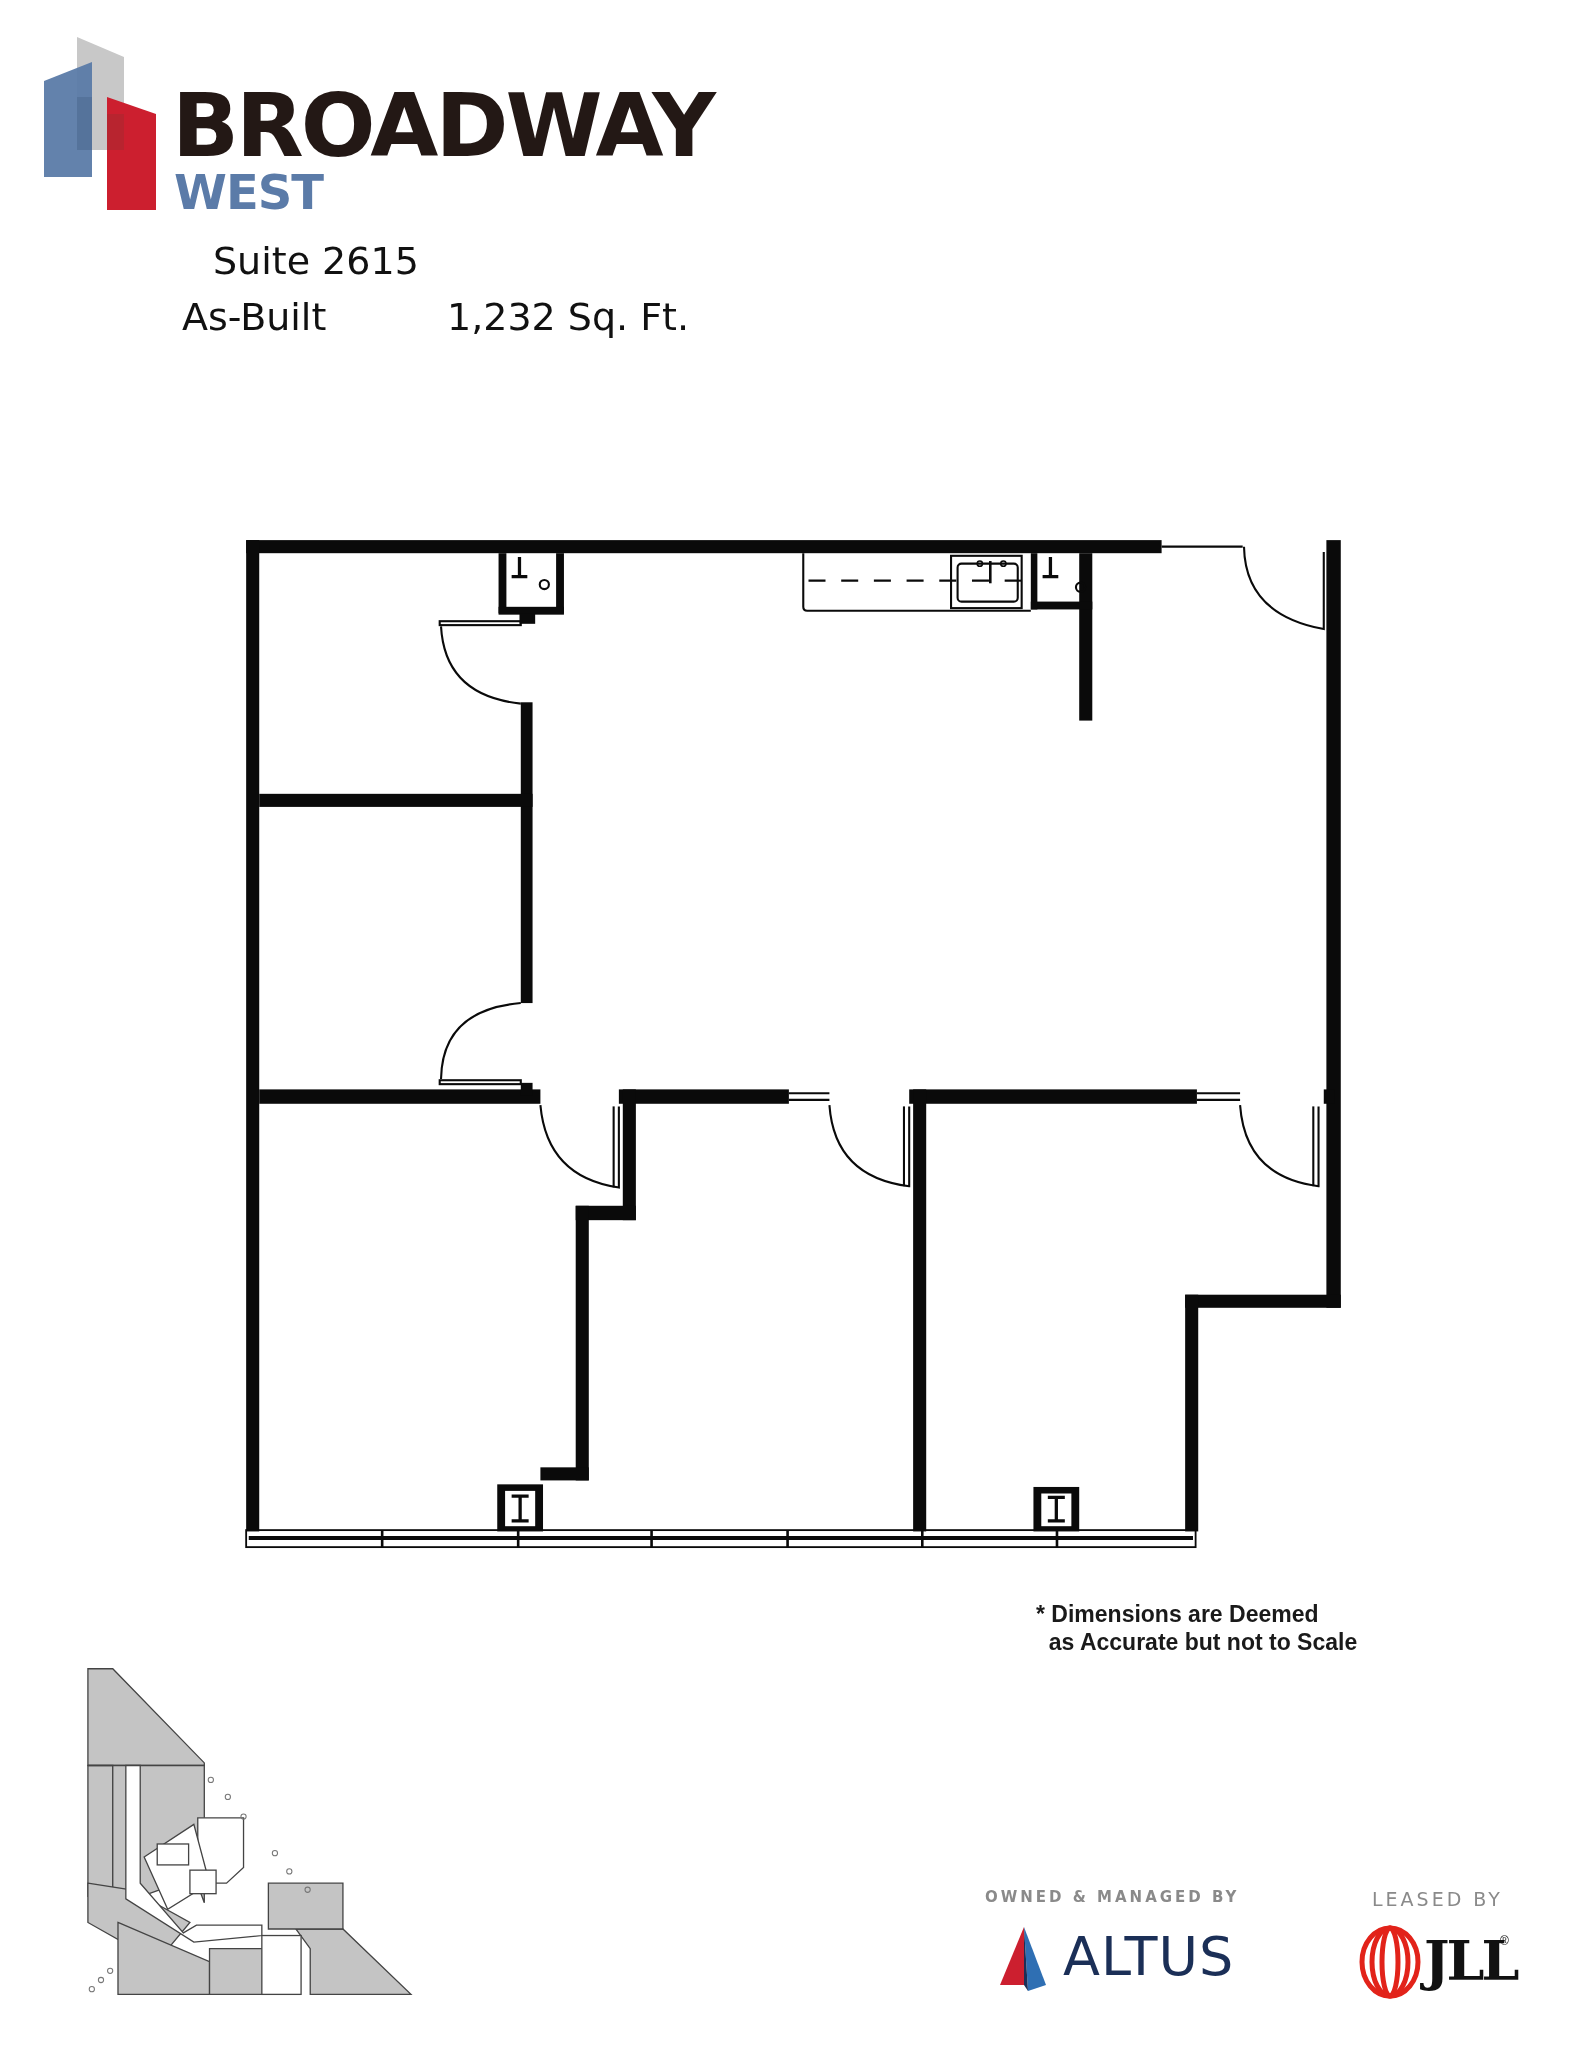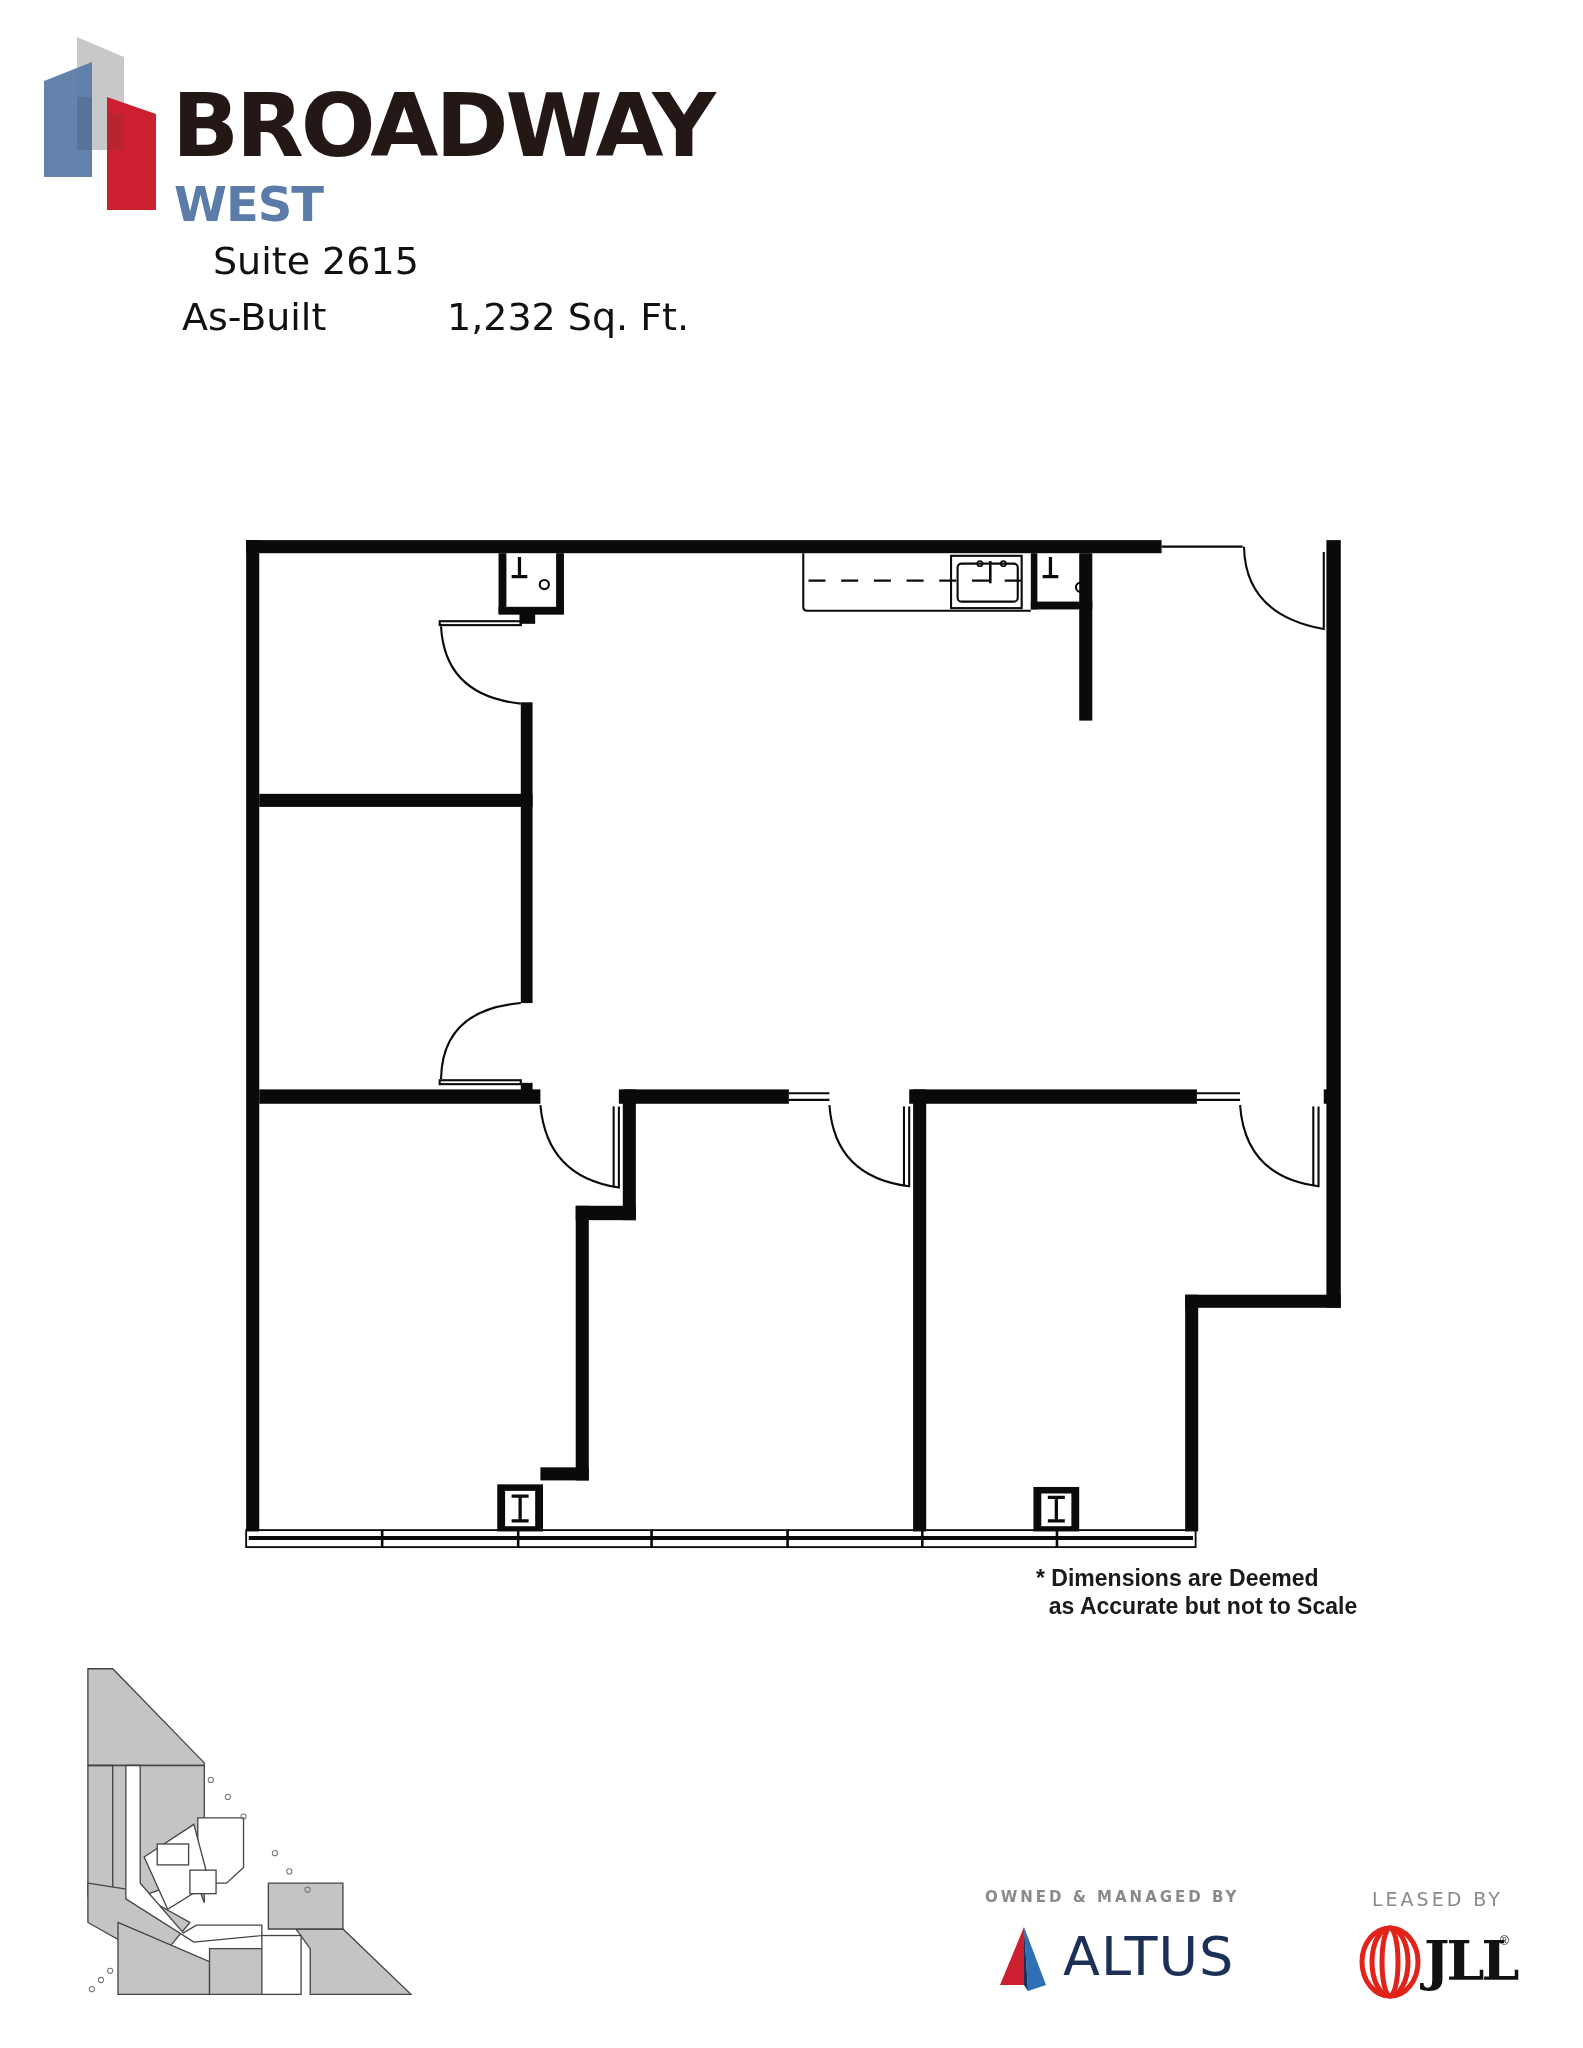--- a/index.html
+++ b/index.html
@@ -1,24 +1,24 @@
 <!DOCTYPE html>
 <html><head>
 <meta charset="utf-8">
 <style>
   html, body { margin:0; padding:0; background:#ffffff; }
   body { width:1583px; height:2048px; position:relative; overflow:hidden; font-family:"Liberation Sans", sans-serif; }
   .brand-logo { position:absolute; left:0; top:0; width:1583px; height:2048px; pointer-events:none; }
   .brand-name { position:absolute; left:172px; top:82px; font-family:"DejaVu Sans", sans-serif; font-weight:bold; font-size:88px; letter-spacing:-3px; color:#231815; line-height:1; }
-  .brand-sub { position:absolute; left:174px; top:180px; font-family:"DejaVu Sans", sans-serif; font-weight:bold; font-size:48px; color:#5b7ba8; line-height:1; letter-spacing:-1px;text-align:right; }
+  .brand-sub { position:absolute; left:174px; top:168px; font-family:"DejaVu Sans", sans-serif; font-weight:bold; font-size:48px; color:#5b7ba8; line-height:1; letter-spacing:-1px;text-align:right; }
   .suite-title { position:absolute; left:182px; top:242px; font-family:"DejaVu Sans", sans-serif; font-size:38px; color:#111; line-height:1;margin-left:31px; }
   .suite-type { position:absolute; left:182px; top:298px; font-family:"DejaVu Sans", sans-serif; font-size:38px; color:#111; line-height:1; }
   .suite-area { position:absolute; left:447px; top:298px; font-family:"DejaVu Sans", sans-serif; font-size:38px; color:#111; line-height:1; }
   .plan { position:absolute; left:0; top:0; width:1583px; height:2048px; }
-  .disclaimer { position:absolute; left:1036px; top:1564px; font-family:"Liberation Sans", sans-serif; font-weight:bold; font-size:23px; color:#1a1a1a; line-height:28px; white-space:pre; }
+  .disclaimer { position:absolute; left:1036px; top:1600px; font-family:"Liberation Sans", sans-serif; font-weight:bold; font-size:23px; color:#1a1a1a; line-height:28px; white-space:pre; }
   .owned-label { position:absolute; left:985px; top:1888px; font-family:"DejaVu Sans", sans-serif; font-weight:bold; font-size:15px; letter-spacing:3px; color:#8a8a8a; }
   .leased-label { position:absolute; left:1372px; top:1888px; font-family:"DejaVu Sans", sans-serif; font-weight:normal; font-size:19px; letter-spacing:3px; color:#8a8a8a; }
   .altus-word { position:absolute; left:1063px; top:1930px; font-family:"DejaVu Sans", sans-serif; font-size:54px; color:#1b2f57; letter-spacing:1px; line-height:1; }
   .jll-word { position:absolute; left:1424px; top:1934px; font-family:"DejaVu Serif", serif; font-weight:bold; font-size:54px; color:#111; line-height:1; letter-spacing:-3px; }
   .jll-reg { position:absolute; left:1500px; top:1934px; font-size:12px; color:#111; }
 </style>
 </head>
 <body>
 
 <svg class="brand-logo" viewBox="0 0 1583 2048" xmlns="http://www.w3.org/2000/svg">

